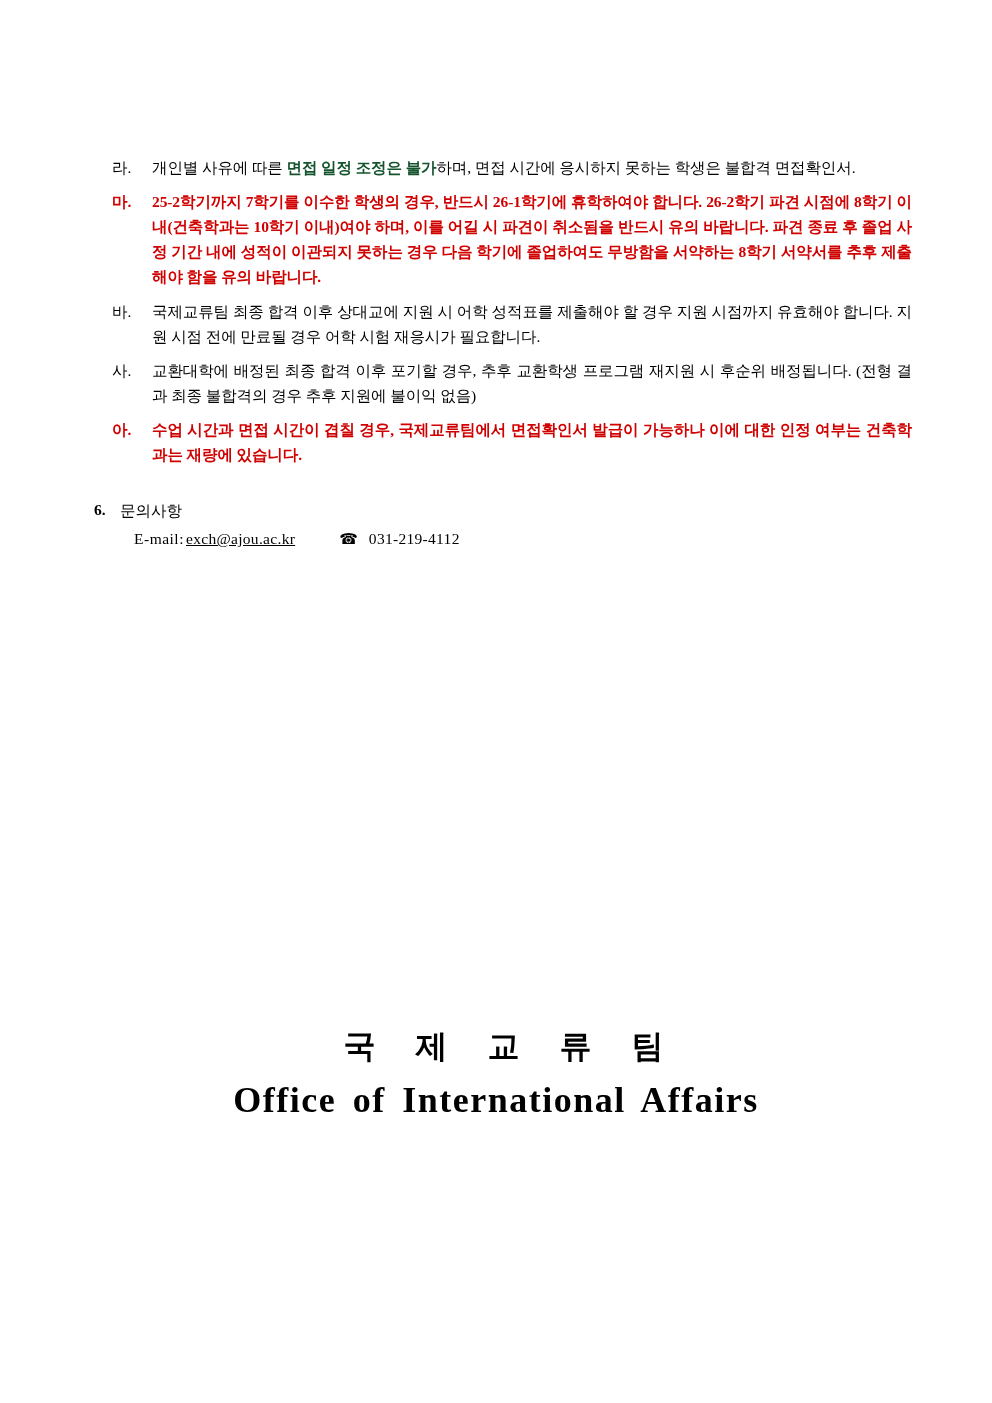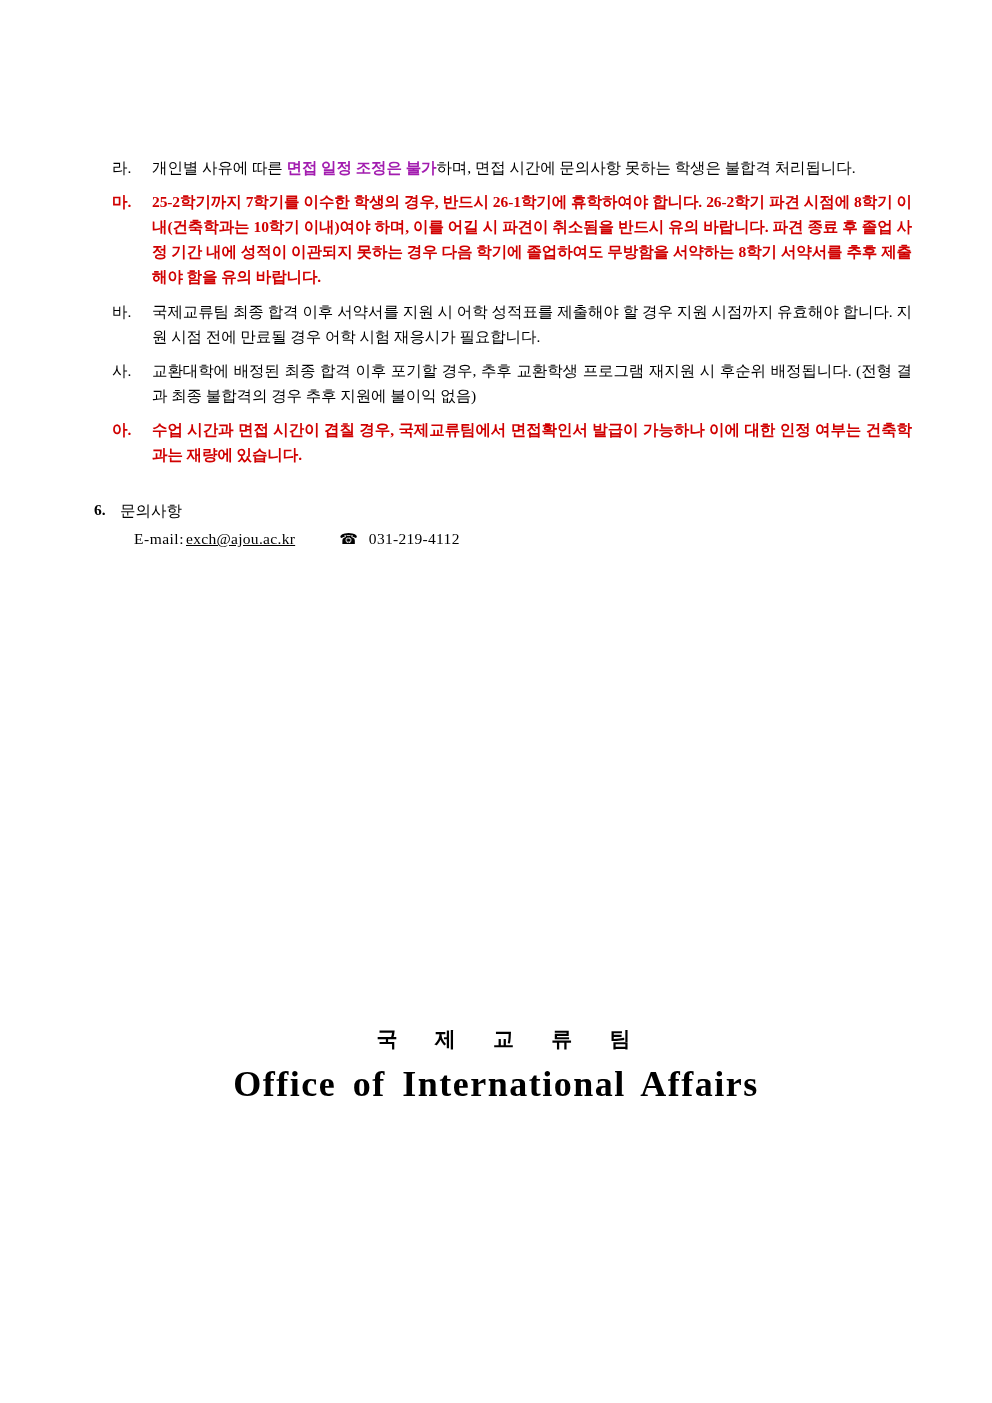--- a/index.html
+++ b/index.html
@@ -53,21 +53,21 @@
     font-weight: bold;
   }
   .red .marker {
     color: #d00000;
     font-weight: bold;
   }
   .black {
     color: #000000;
   }
   .inline-red {
-    color: #a21caf;
+    color: #14532d;
     font-weight: bold;
   }
 
   .section {
     margin-top: 34px;
     display: flex;
     align-items: flex-start;
   }
   .section-marker {
     width: 26px;
@@ -112,21 +112,21 @@
   }
 
   .footer {
     position: absolute;
     left: 0;
     top: 1025px;
     width: 992px;
     text-align: center;
   }
   .footer-kr {
-    font-size: 21px;
+    font-size: 32px;
     font-weight: bold;
     letter-spacing: 16px;
     padding-left: 31px;
     font-family: "Liberation Serif", serif;
   }
   .footer-en {
     margin-top: 10px;
     font-size: 36px;
     font-weight: bold;
     letter-spacing: 1.5px;
@@ -135,31 +135,31 @@
   }
 </style>
 </head>
 <body>
 
 <div class="page">
   <div class="content">
 
     <div class="item black">
       <div class="marker">라.</div>
-      <div class="body-text"><span>개인별 사유에 따른 </span><span class="inline-red">면접 일정 조정은 불가</span><span>하며, 면접 시간에 문의사항 못하는 학생은 불합격 처리됩니다.</span></div>
+      <div class="body-text"><span>개인별 사유에 따른 </span><span class="inline-red">면접 일정 조정은 불가</span><span>하며, 면접 시간에 응시하지 못하는 학생은 불합격 면접확인서.</span></div>
     </div>
 
     <div class="item red">
       <div class="marker">마.</div>
       <div class="body-text">25-2학기까지 7학기를 이수한 학생의 경우, 반드시 26-1학기에 휴학하여야 합니다. 26-2학기 파견 시점에 8학기 이내(건축학과는 10학기 이내)여야 하며, 이를 어길 시 파견이 취소됨을 반드시 유의 바랍니다. 파견 종료 후 졸업 사정 기간 내에 성적이 이관되지 못하는 경우 다음 학기에 졸업하여도 무방함을 서약하는 8학기 서약서를 추후 제출해야 함을 유의 바랍니다.</div>
     </div>
 
     <div class="item black">
       <div class="marker">바.</div>
-      <div class="body-text">국제교류팀 최종 합격 이후 서약서를 지원 시 어학 성적표를 제출해야 할 경우 지원 시점까지 유효해야 합니다. 지원 시점 전에 만료될 경우 어학 시험 재응시가 필요합니다.</div>
+      <div class="body-text">국제교류팀 최종 합격 이후 상대교에 지원 시 어학 성적표를 제출해야 할 경우 지원 시점까지 유효해야 합니다. 지원 시점 전에 만료될 경우 어학 시험 재응시가 필요합니다.</div>
     </div>
 
     <div class="item black">
       <div class="marker">사.</div>
       <div class="body-text">교환대학에 배정된 최종 합격 이후 포기할 경우, 추후 교환학생 프로그램 재지원 시 후순위 배정됩니다. (전형 결과 최종 불합격의 경우 추후 지원에 불이익 없음)</div>
     </div>
 
     <div class="item red">
       <div class="marker">아.</div>
       <div class="body-text">수업 시간과 면접 시간이 겹칠 경우, 국제교류팀에서 면접확인서 발급이 가능하나 이에 대한 인정 여부는 건축학과는 재량에 있습니다.</div>

